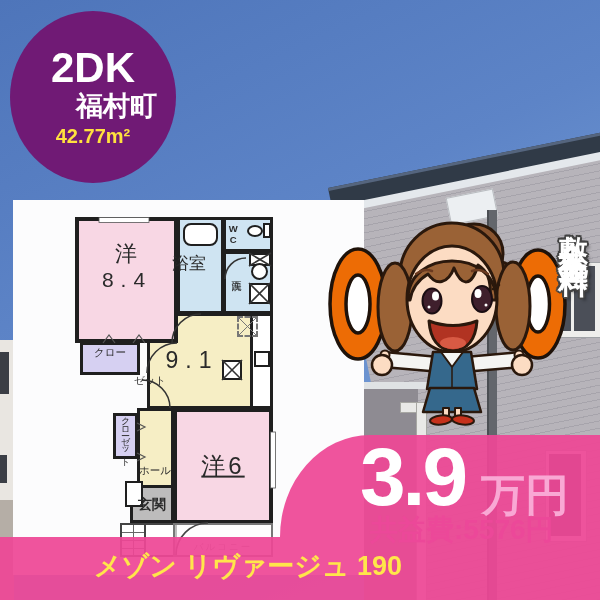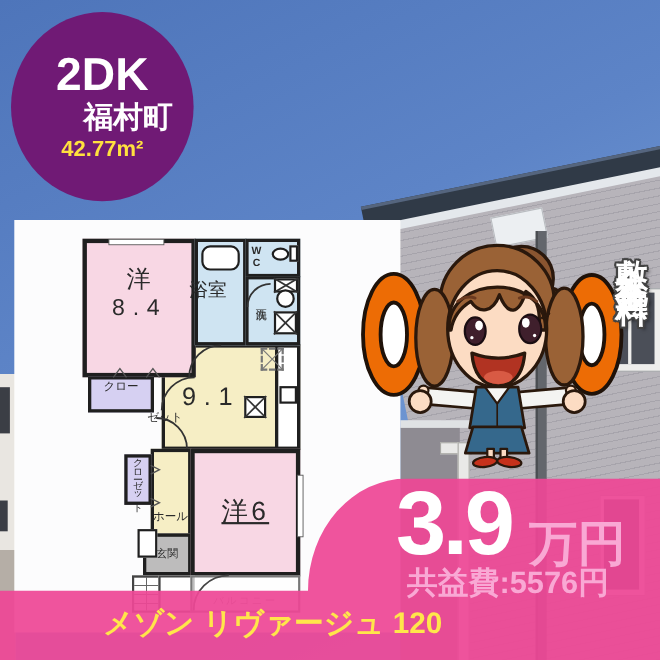--- a/index.html
+++ b/index.html
@@ -38,21 +38,21 @@
   
   #vbanner{left:548px;top:212px;width:40px;height:220px;
      writing-mode:vertical-rl;text-orientation:upright;
      font-size:30px;font-weight:bold;color:#fff;letter-spacing:6px;line-height:1;
      text-shadow:2px 0 0 #434343,-2px 0 0 #434343,0 2px 0 #434343,0 -2px 0 #434343,
         1.5px 1.5px 0 #434343,-1.5px 1.5px 0 #434343,1.5px -1.5px 0 #434343,-1.5px -1.5px 0 #434343,
         3px 3px 3px rgba(0,0,0,.35);}
   #rent-amount{left:360px;top:436px;font-size:82px;font-weight:bold;color:#fff;
       letter-spacing:-3px;line-height:1;}
   #rent-unit{left:481px;top:473px;font-size:44px;font-weight:bold;color:#f9a8d4;line-height:1;}
-  #common-fee{left:370px;top:516px;font-size:28px;font-weight:bold;color:#f9a8d4;line-height:1;}
+  #common-fee{left:370px;top:516px;font-size:28px;font-weight:bold;color:#ec4899;line-height:1;}
   #property-name{left:28px;top:551px;width:440px;text-align:center;
       font-size:27px;font-weight:bold;color:#ffe64a;line-height:1.15;}
   
   #badge{left:10px;top:11px;width:166px;height:172px;border-radius:50%;background:#701a75;
       display:flex;flex-direction:column;align-items:center;justify-content:center;
       text-align:left;color:#fff;}
   #badge .l1{font-size:42px;font-weight:bold;line-height:1.05;}
   #badge .l2{font-size:27px;font-weight:bold;line-height:1.25;margin-left:47px;}
   #badge .l3{font-size:20px;font-weight:bold;line-height:1.2;color:#ffe13e;}
 </style>
@@ -145,21 +145,21 @@
       <div class="plabel" style="left:51px;top:37px;font-size:22px;">洋</div>
       <div class="plabel" style="left:52px;top:63px;font-size:21px;letter-spacing:7px;">8.4</div>
       <div class="plabel" style="left:114px;top:47px;font-size:17px;">浴室</div>
       <div class="plabel vtext" style="left:158px;top:17px;font-size:9.5px;font-weight:bold;">WC</div>
       <div class="plabel vtext" style="left:161px;top:56px;font-size:10px;">洗面</div>
       <div class="plabel" style="left:117px;top:144px;font-size:23px;letter-spacing:7px;">9.1</div>
       <div class="plabel" style="left:35px;top:135px;font-size:10.5px;">クロー</div>
       <div class="plabel" style="left:35px;top:163px;font-size:10.5px;margin-left:40px;">ゼット</div>
       <div class="plabel vtext" style="left:50px;top:219px;font-size:9px;line-height:1;">クローゼット</div>
       <div class="plabel" style="left:80px;top:253px;font-size:10.5px;">ホール</div>
-      <div class="plabel" style="left:77px;top:287px;font-size:10px;">玄関</div>
+      <div class="plabel" style="left:77px;top:287px;font-size:14px;font-weight:bold;">玄関</div>
       <div class="plabel" style="left:148px;top:249px;font-size:24px;letter-spacing:3px;text-decoration:underline;">洋6</div>
       <div class="plabel" style="left:148px;top:330px;font-size:9.5px;color:#8e8e8e;letter-spacing:2px;">バルコニー</div>
     </div>
   </div>
 
   <svg class="abs" style="left:326px;top:245px;" width="64" height="118" viewBox="0 0 64 118">
     <ellipse cx="32" cy="59" rx="28" ry="55" fill="#ed6c05" stroke="#1f1209" stroke-width="3.5"></ellipse>
     <ellipse cx="32" cy="59" rx="12" ry="29" fill="#fff" stroke="#1f1209" stroke-width="3.5"></ellipse>
   </svg>
   <svg class="abs" style="left:508px;top:246px;" width="60" height="116" viewBox="0 0 60 116">
@@ -206,21 +206,21 @@
 
   <div class="abs" id="vbanner">敷金礼金無料</div>
 
   <svg class="abs" style="left:0;top:435px;" width="600" height="165" viewBox="0 0 600 165">
     <path d="M0,102 H280 A90,102 0 0 1 370,0 H600 V165 H0 Z" fill="#ee4796" fill-opacity="0.93"></path>
   </svg>
 
   <div class="abs" id="rent-amount">3.9</div>
   <div class="abs" id="rent-unit">万円</div>
   <div class="abs" id="common-fee">共益費:5576円</div>
-  <div class="abs" id="property-name">メゾン リヴァージュ 120</div>
+  <div class="abs" id="property-name">メゾン リヴァージュ 190</div>
 
   <div class="abs" id="badge">
     <div class="l1">2DK</div>
     <div class="l2">福村町</div>
     <div class="l3">42.77m²</div>
   </div>
 
 </div>
 
 </body></html>

